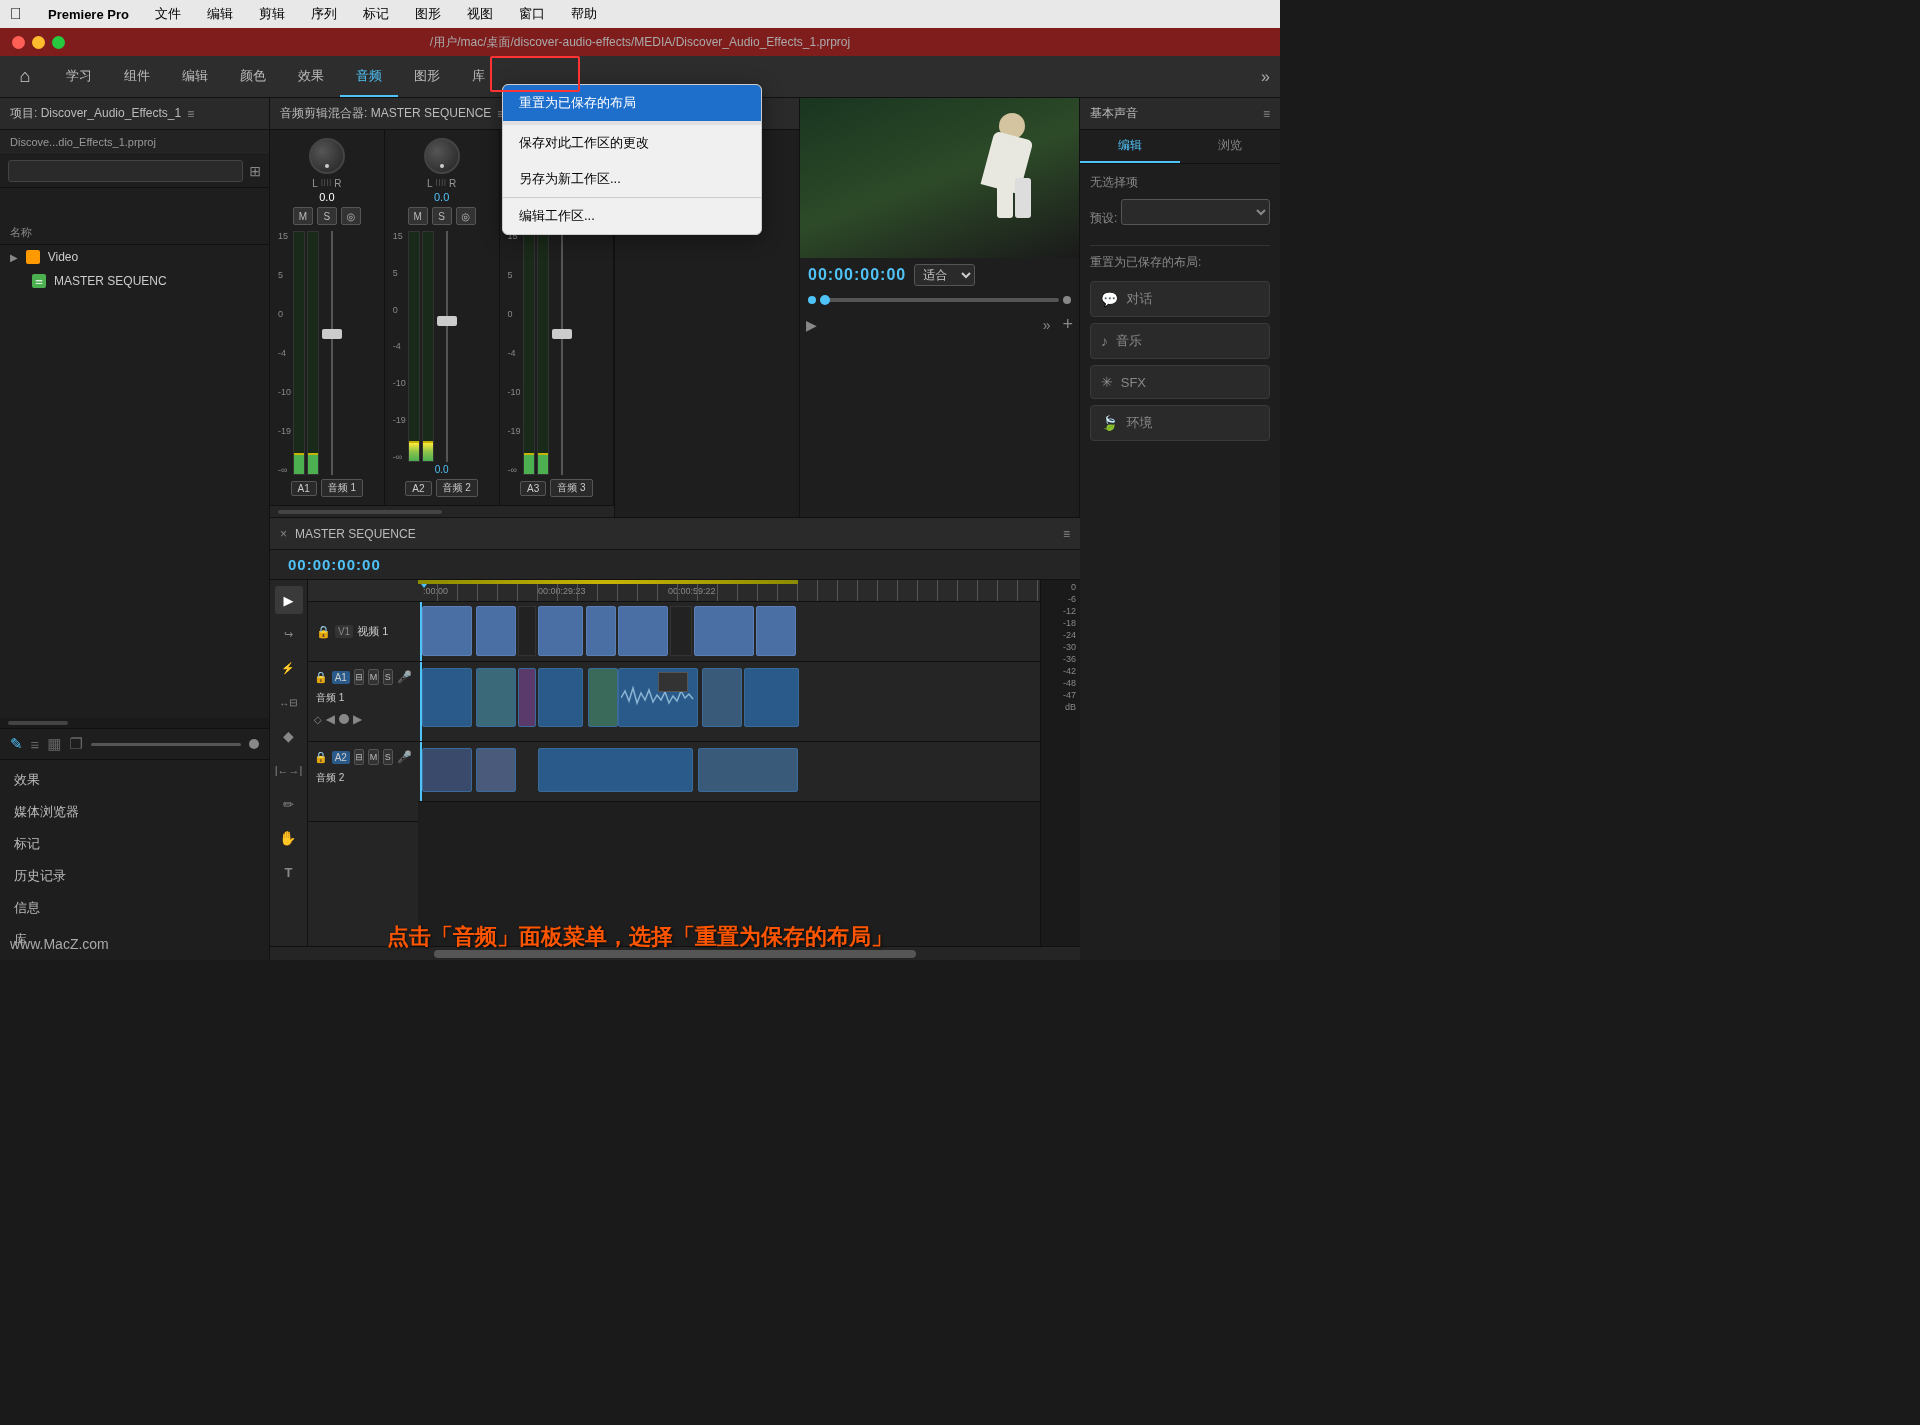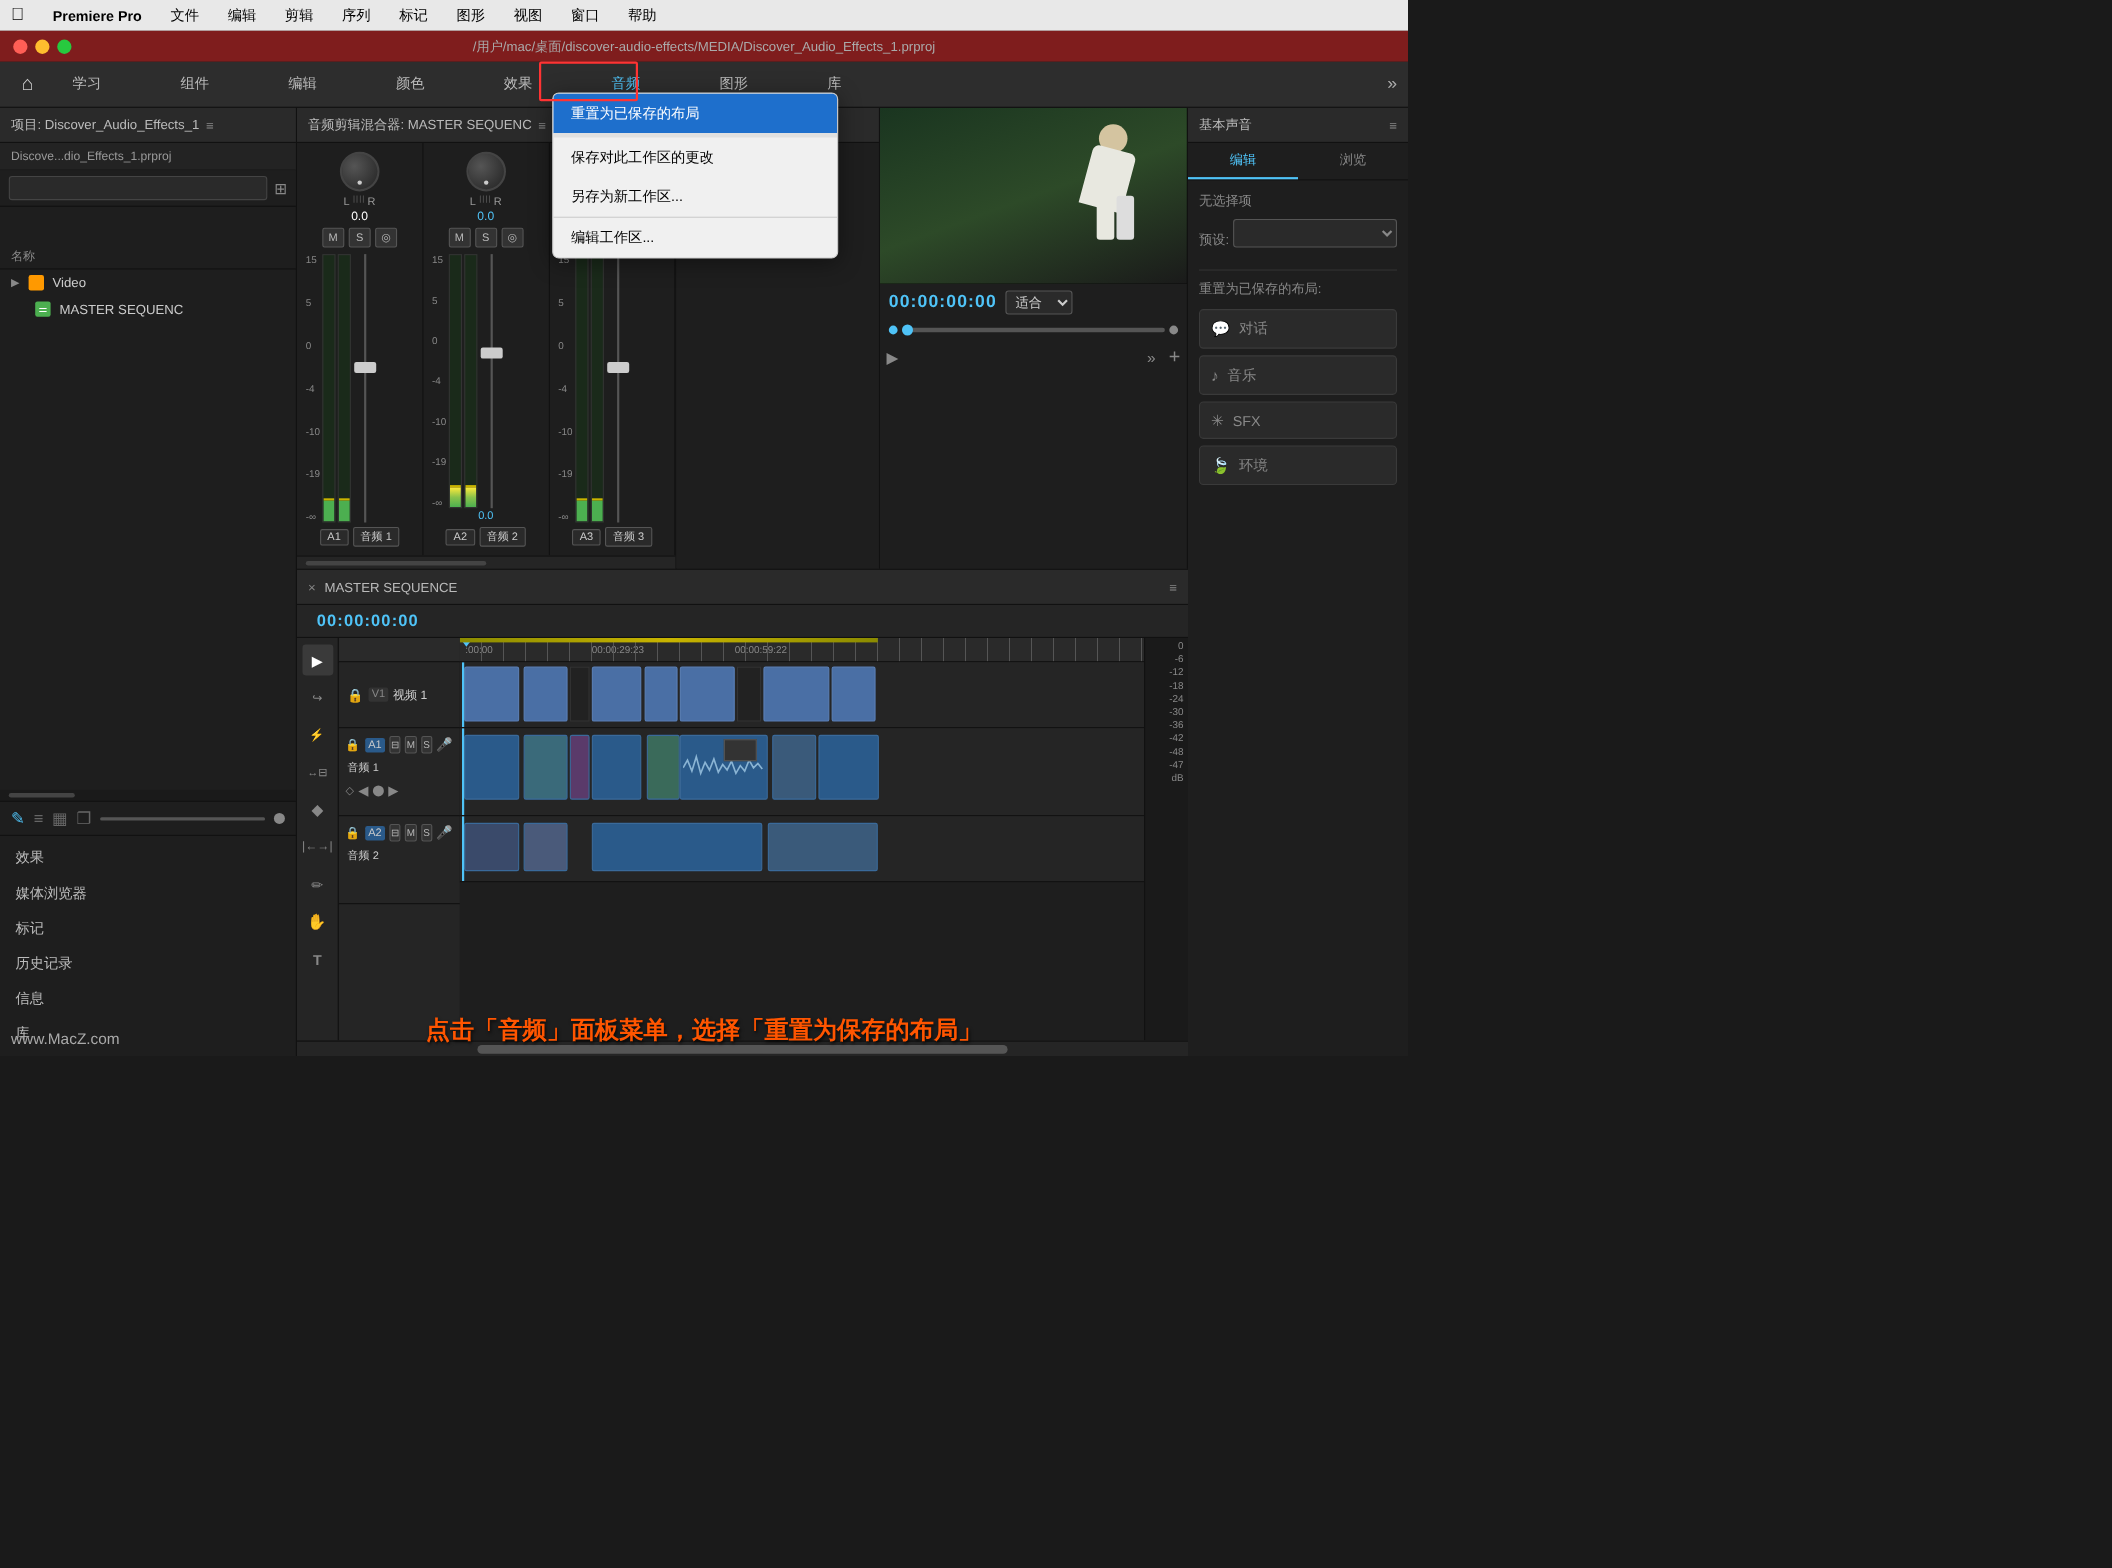--- a/index.html
+++ b/index.html
@@ -77,21 +77,20 @@
       align-items: center;
       justify-content: center;
       color: #ccc;
       font-size: 18px;
     }
     .nav-tabs {
       display: flex;
       align-items: center;
       flex: 1;
       height: 100%;
-      gap: 40px;
     }
     .nav-tab {
       padding: 0 16px;
       height: 100%;
       display: flex;
       align-items: center;
       color: #bbb;
       cursor: pointer;
       font-size: 13px;
       border-bottom: 2px solid transparent;
@@ -960,21 +959,21 @@
     </div>
   </div>
 
   <div class="center-area">
 
     <div class="top-panels">
       <div class="audio-panels">
 
         <div class="audio-clip-panel">
           <div class="panel-header">
-            <span>音频剪辑混合器: MASTER SEQUENC</span>
+            <span>音频剪辑混合器: MASTER SEQUENCE</span>
             <span class="panel-menu-icon">≡</span>
           </div>
           <div class="mixer-channels">
 
             <div class="mixer-channel">
               <div class="channel-knob">
                 <div class="knob-dot"></div>
               </div>
               <div class="lr-meter">
                 <span>L</span>

